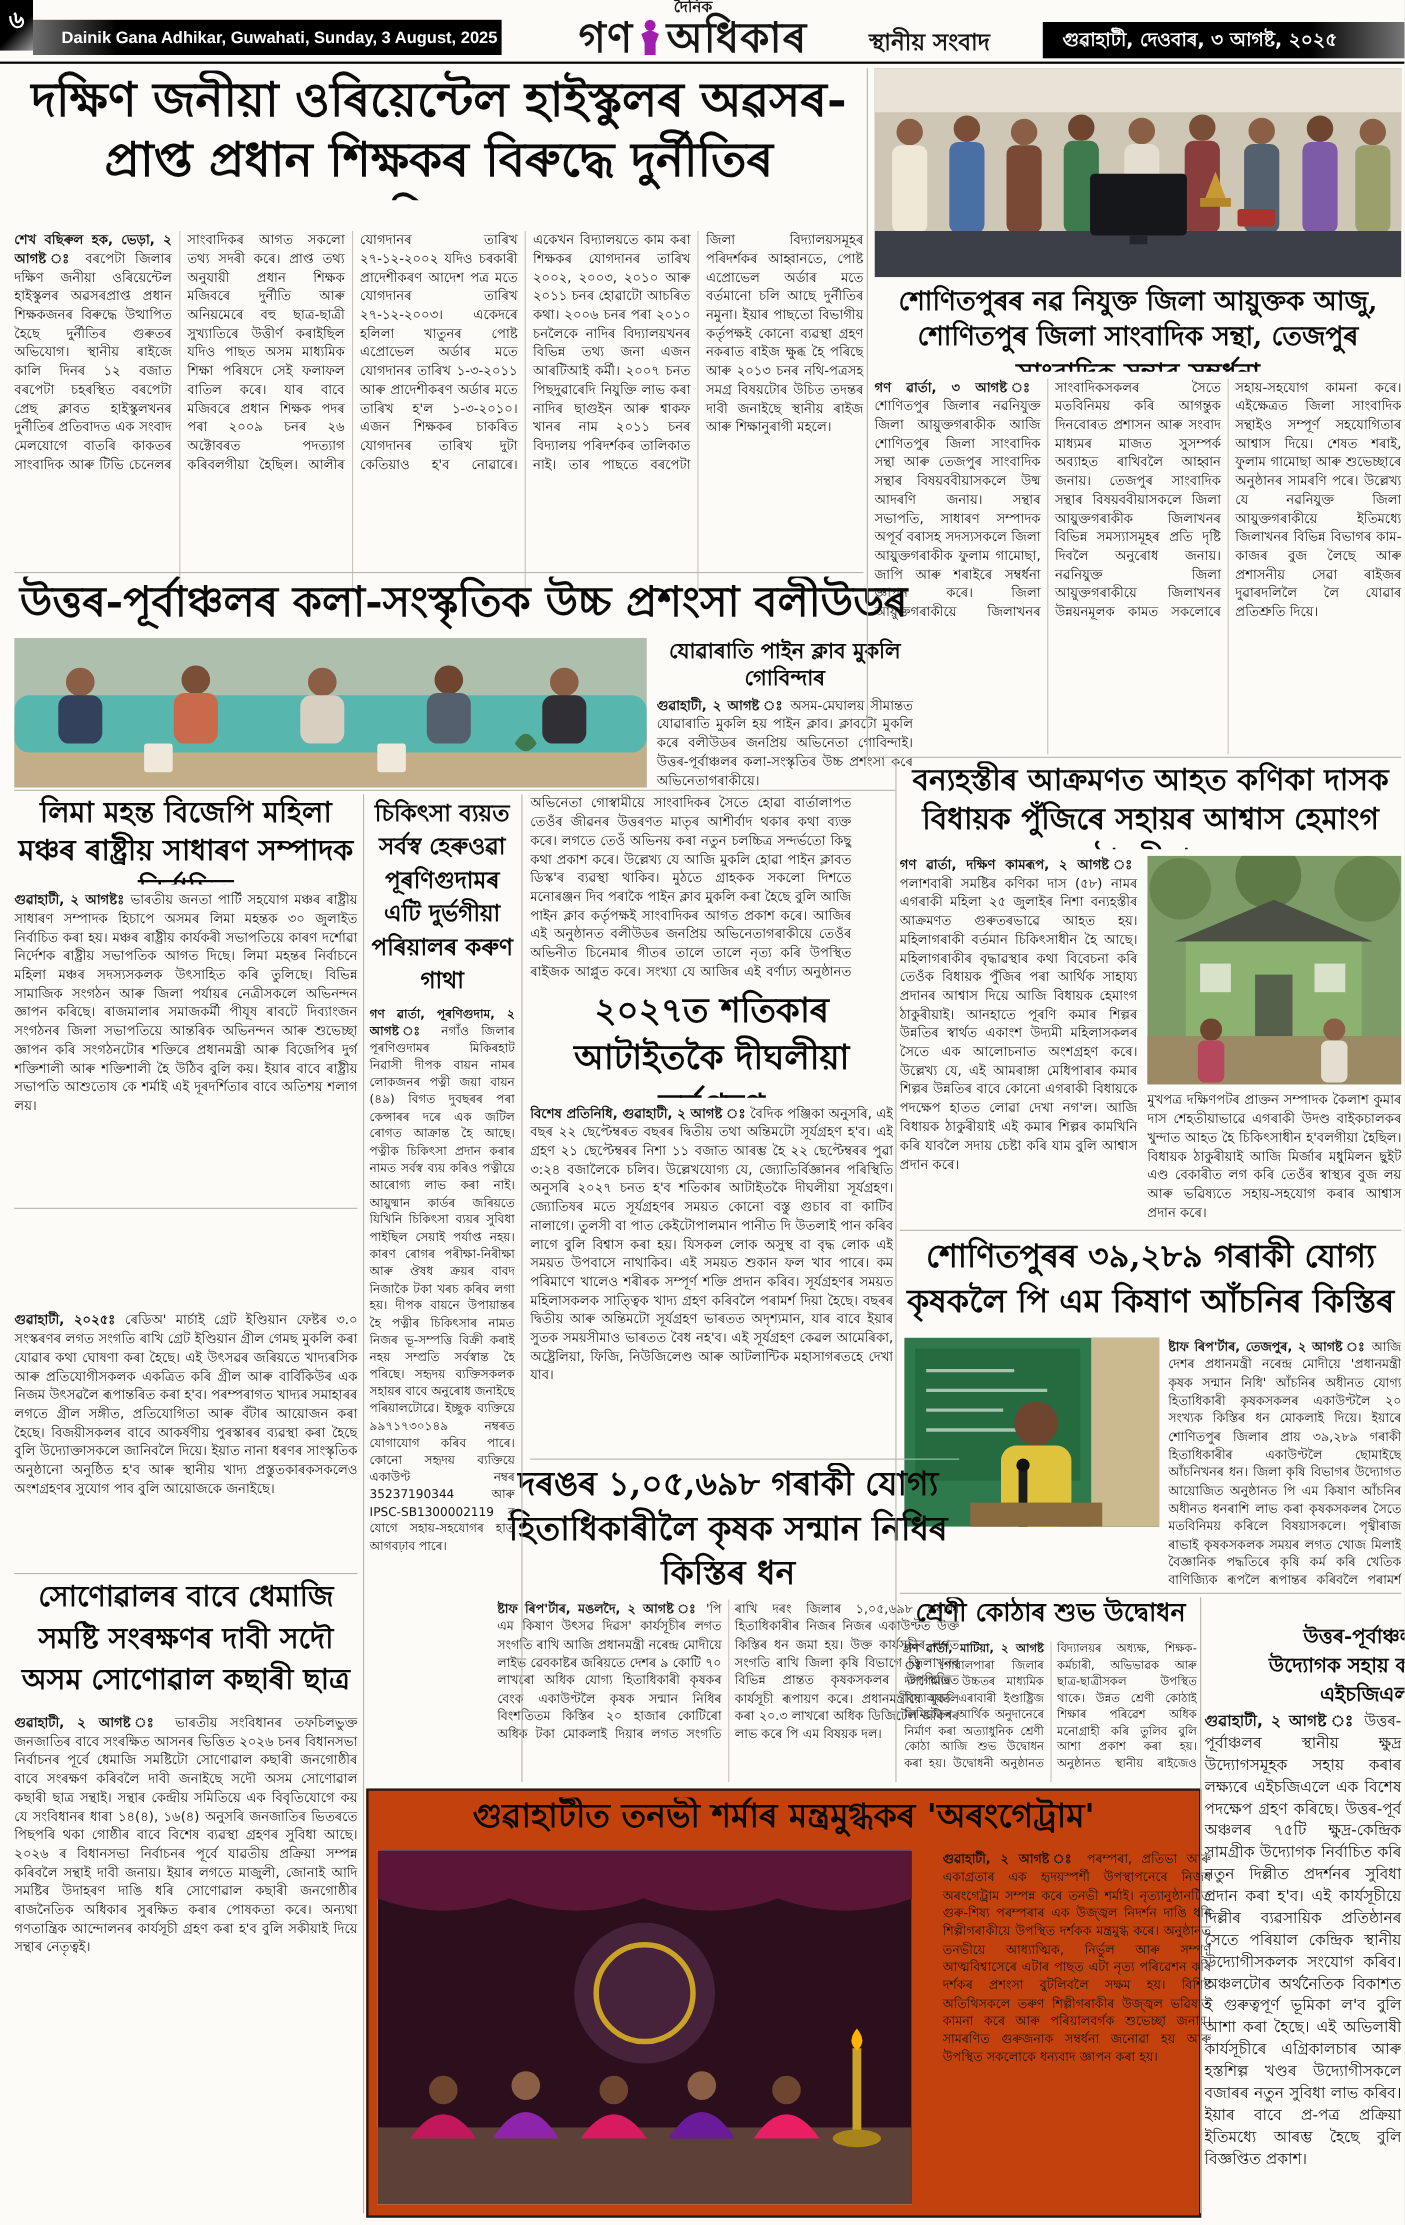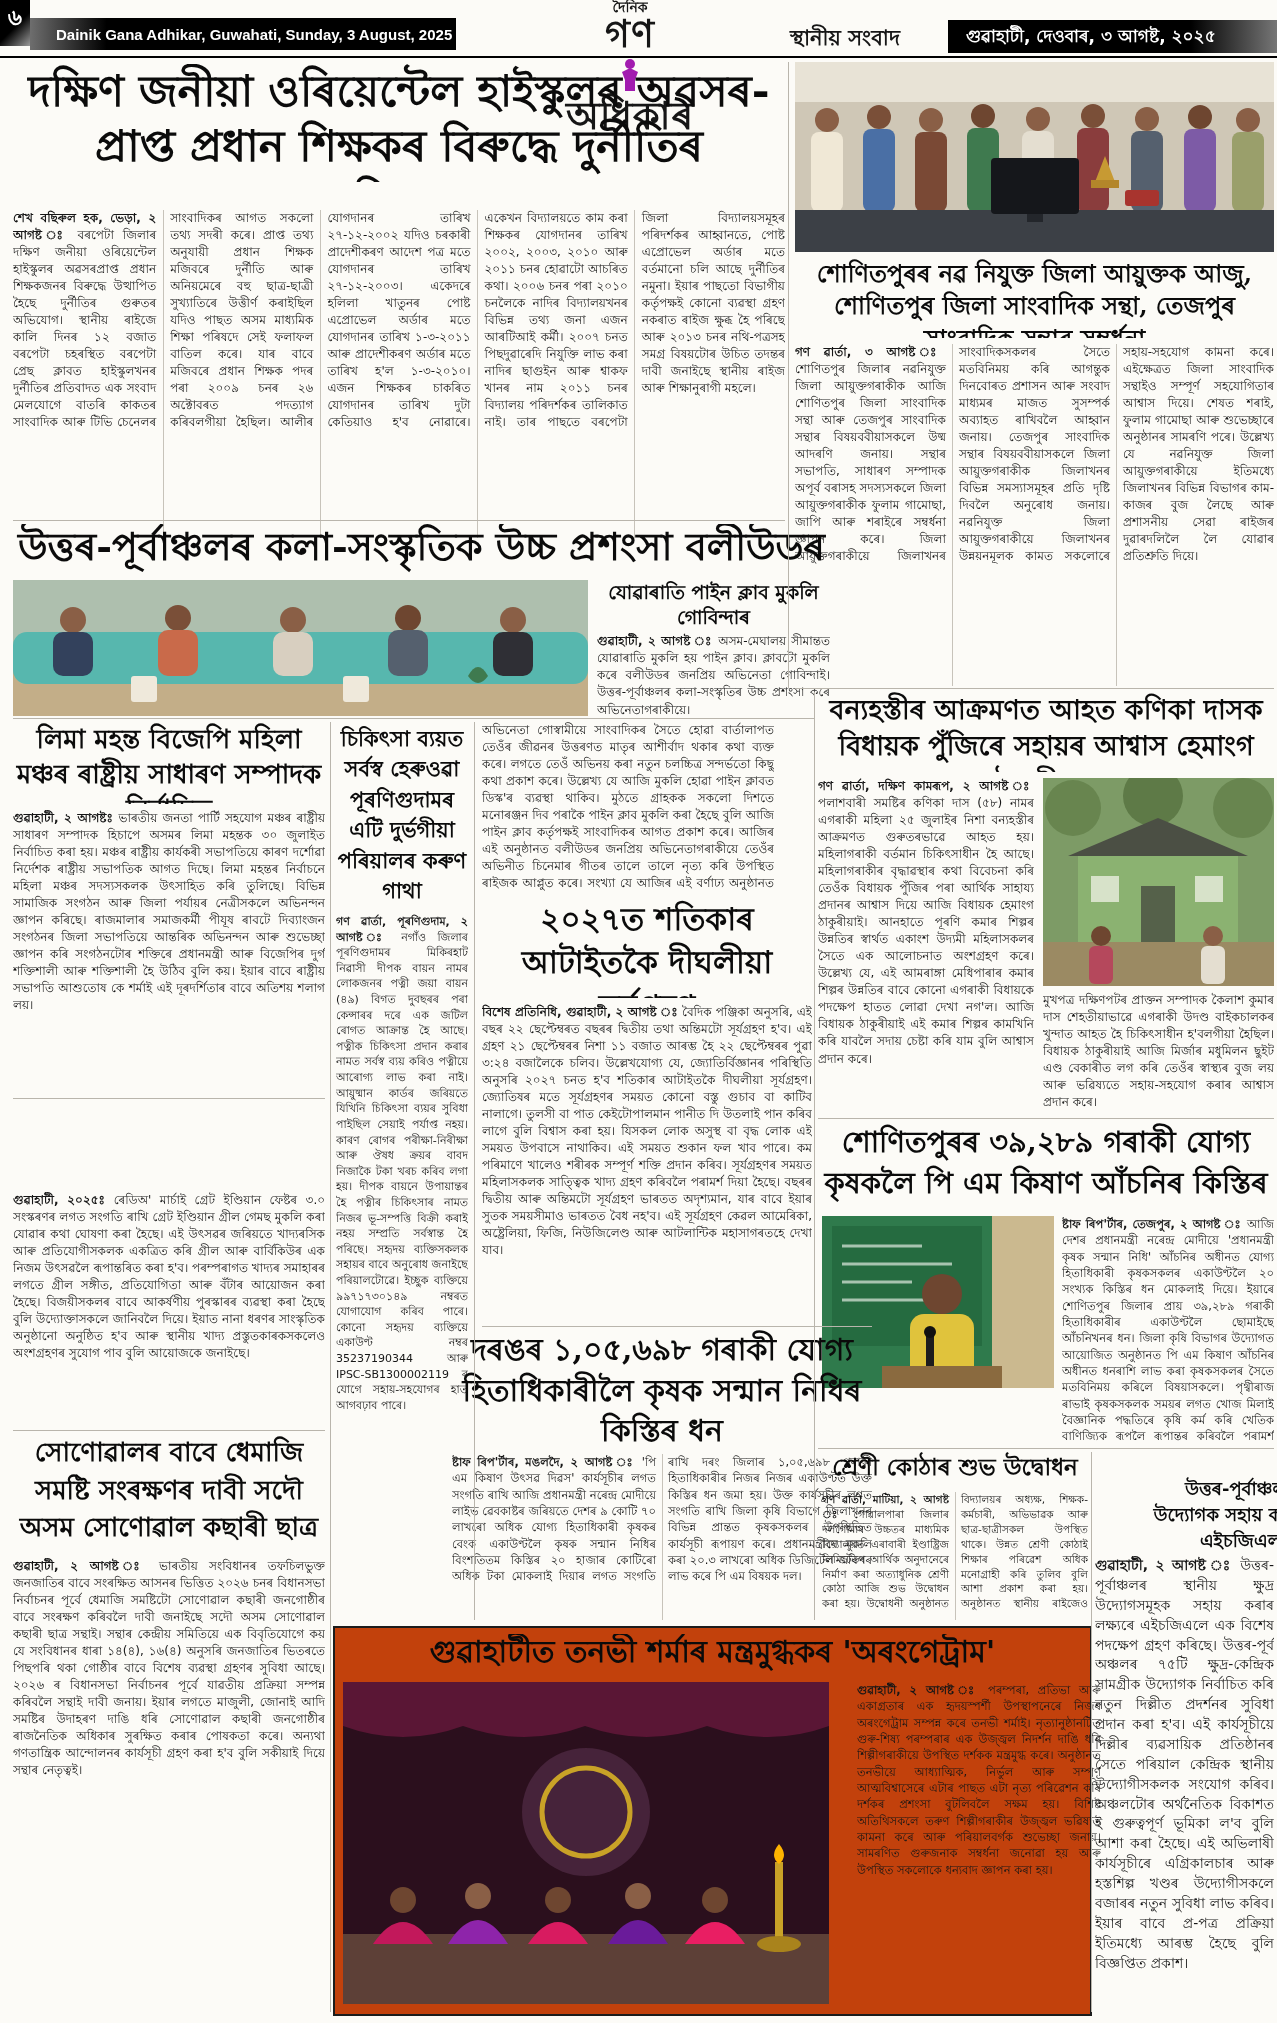--- a/index.html
+++ b/index.html
@@ -11,21 +11,21 @@
           color:#fff;font-size:22px;font-weight:bold;display:flex;align-items:flex-start;justify-content:center;}
   .strip-l{left:30px;top:18px;width:400px;height:32px;background:linear-gradient(to right,#6e6e6e,#000 18%,#000);
            color:#fff;display:flex;align-items:center;padding-left:26px;font-size:15px;font-weight:bold;
            font-family:"Liberation Sans",sans-serif;}
   .strip-r{left:948px;top:20px;width:329px;height:33px;background:linear-gradient(to right,#000 70%,#8f8f8f);
            color:#fff;display:flex;align-items:center;justify-content:flex-start;padding-left:18px;
            font-size:17px;font-weight:bold;}
   .brand{left:480px;top:0px;width:300px;height:56px;text-align:center;}
   .brand .small{font-size:14px;font-weight:bold;line-height:1;}
   .brand .big{font-size:38px;font-weight:bold;line-height:1.05;letter-spacing:1px;
-              font-family:"DejaVu Serif","Liberation Serif",serif;display:flex;align-items:center;justify-content:center;gap:4px;flex-direction:column;}
+              font-family:"DejaVu Serif","Liberation Serif",serif;display:flex;align-items:center;justify-content:center;gap:4px;}
   .section-label{left:790px;top:22px;width:150px;font-size:21px;font-weight:bold;}
   .hrule-top{left:0;top:56px;width:1277px;height:2px;background:#000;}
   
   .hl{font-family:"DejaVu Serif","Liberation Serif",serif;font-weight:bold;color:#0b0b0b;
       text-align:center;overflow:hidden;}
   .body-txt{font-size:12px;line-height:1.42;text-align:justify;overflow:hidden;}
   .body-txt b{font-weight:bold;}
   .cols-5{column-count:5;column-gap:14px;column-rule:1px solid #c7c3ba;margin-top:20px;}
   .cols-3{column-count:3;column-gap:13px;column-rule:1px solid #c7c3ba;}
   .cols-2{column-count:2;column-gap:12px;column-rule:1px solid #c7c3ba;}

